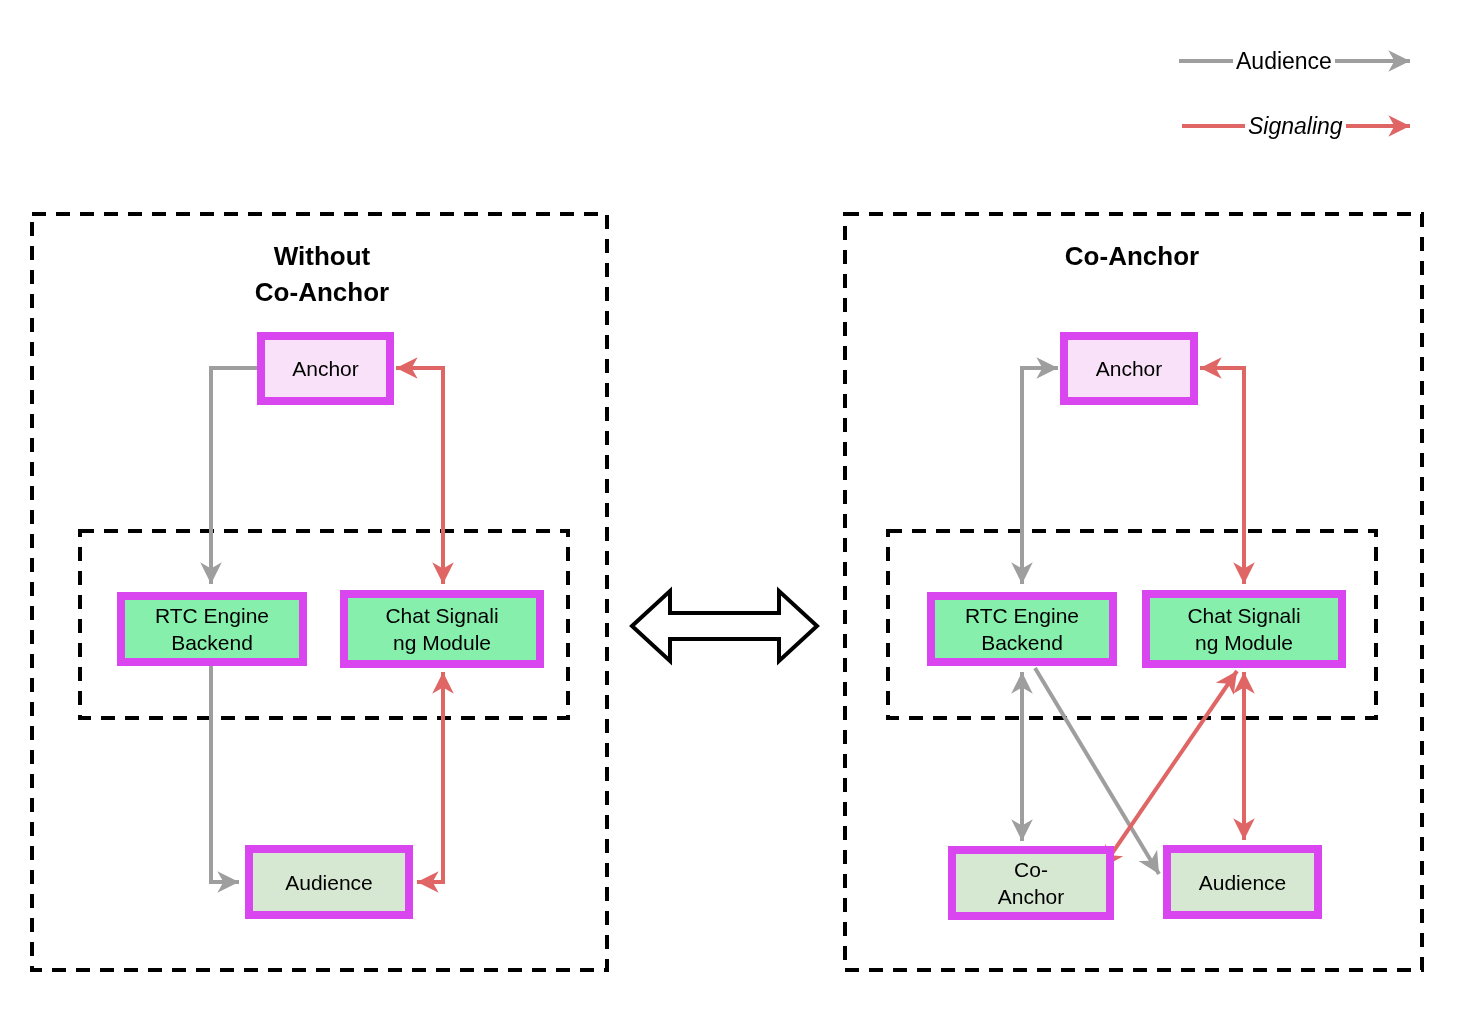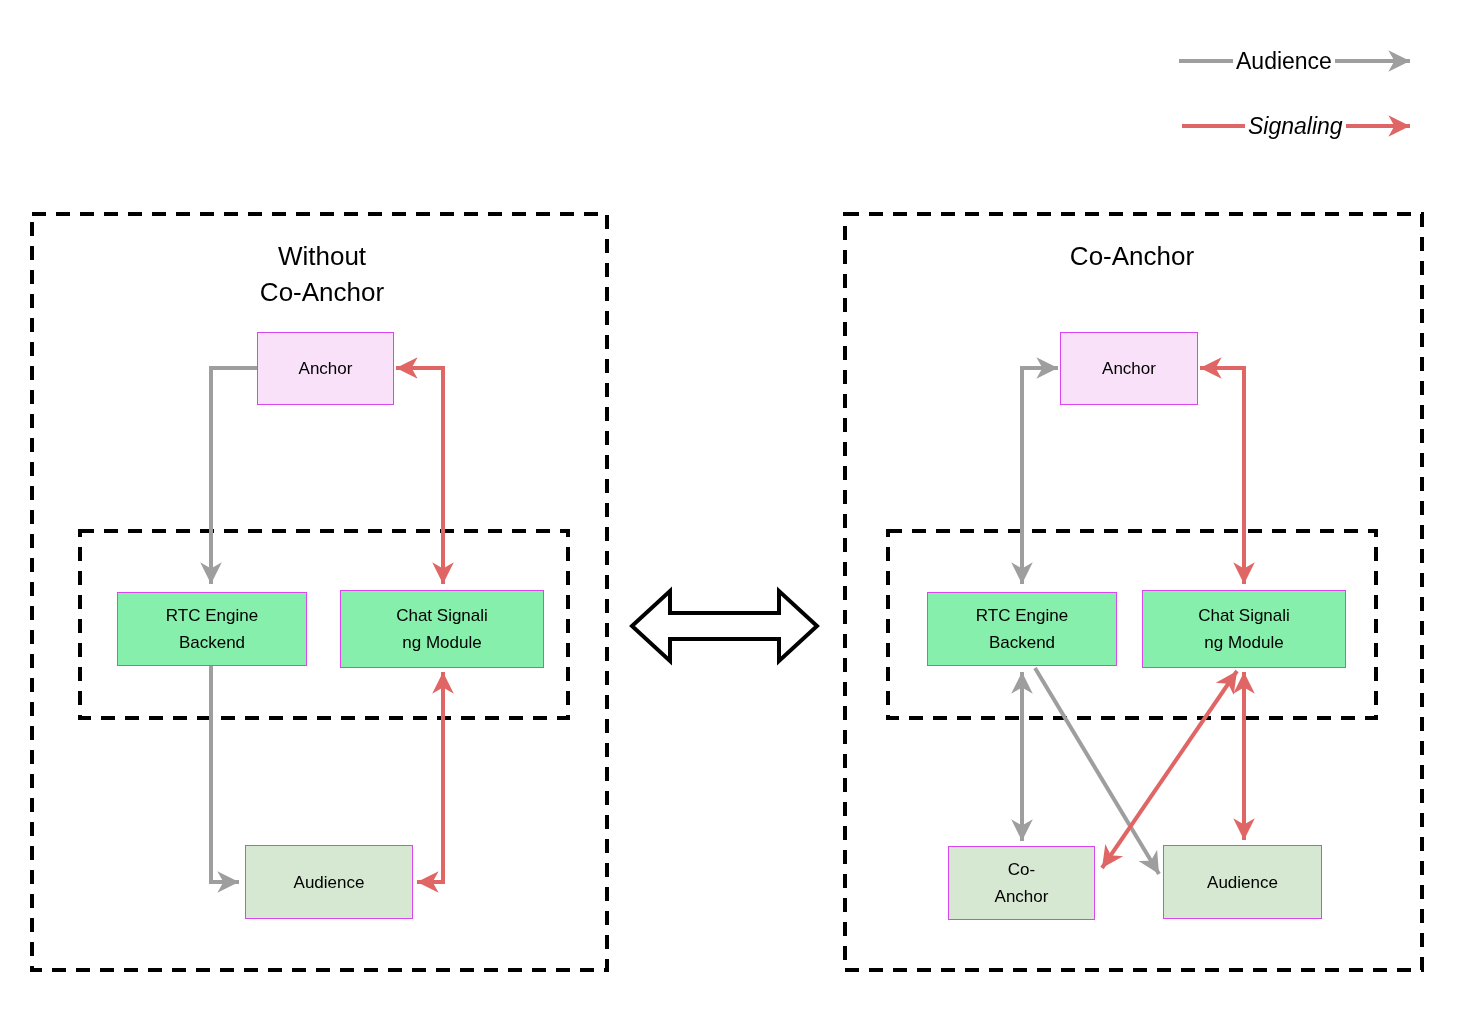--- a/index.html
+++ b/index.html
@@ -9,37 +9,37 @@
     height: 1012px;
     background: #ffffff;
     font-family: "Liberation Sans", sans-serif;
     color: #000;
     overflow: hidden;
   }
   .layer { position: absolute; left: 0; top: 0; }
   .node {
     position: absolute;
     box-sizing: border-box;
-    border: 1px solid #d946ef;
+    border: 8px solid #d946ef;
     display: flex;
     flex-direction: column;
     align-items: center;
     justify-content: center;
     text-align: center;
-    font-size: 17px;
+    font-size: 21px;
     line-height: 27px;
   }
   .fill-pink  { background: #f9e2f9; }
   .fill-gray  { background: #86efac; }
   .fill-green { background: #d6e8d2; }
   .panel-title {
     position: absolute;
     width: 320px;
     text-align: center;
-    font-weight: normal;
+    font-weight: bold;
     font-size: 26px;
     line-height: 36px;
   }
   .legend-label {
     position: absolute;
     font-size: 23px;
     line-height: 28px;
     background: #ffffff;
     padding: 0 3px;
     white-space: nowrap;
@@ -120,21 +120,21 @@
   <div class="node fill-gray" style="left:927px; top:592px; width:190px; height:74px;">
     <span>RTC Engine</span>
     <span>Backend</span>
   </div>
 
   <div class="node fill-gray" style="left:1142px; top:590px; width:204px; height:78px;">
     <span>Chat Signali</span>
     <span>ng Module</span>
   </div>
 
-  <div class="node fill-green" style="left:948px; top:846px; width:147px; height:74px;">
+  <div class="node fill-green" style="left:948px; top:846px; width:166px; height:74px;">
     <span>Co-</span>
     <span>Anchor</span>
   </div>
 
   <div class="node fill-green" style="left:1163px; top:845px; width:159px; height:74px;">
     <span>Audience</span>
   </div>
 
 </div>
 

